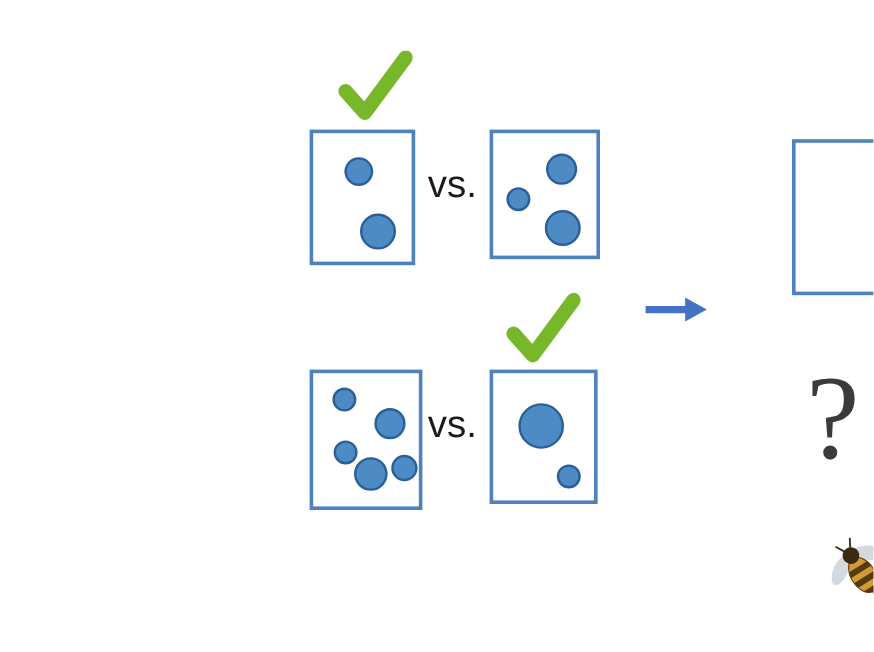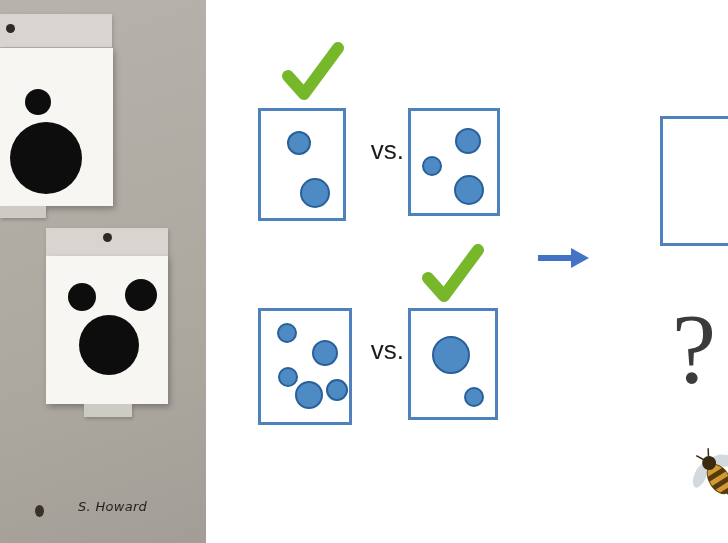--- a/index.html
+++ b/index.html
@@ -72,22 +72,22 @@
   .card-d { left: 202px; top: 308px; width: 90px;  height: 112px; }
   .card-empty { left: 454px; top: 116px; width: 80px; height: 130px; }
 
   .diagram-pane .dot {
     position: absolute; border-radius: 50%;
     background: var(--dot-blue, #4e8bc4);
     border: 2px solid var(--dot-blue-border, #2a6099);
   }
 
   .vs {
-    position: absolute; width: 54px; text-align: right;
-    font-size: 26px; color: var(--text-ink, #1a1a1a);
+    position: absolute; width: 54px; text-align: center;
+    font-size: 32px; color: var(--text-ink, #1a1a1a);
   }
   .vs-1 { left: 144px; top: 135px; }
   .vs-2 { left: 144px; top: 335px; }
 
   .check { position: absolute; width: 64px; height: 60px; }
   .check-1 { left: 74px;  top: 42px; }
   .check-2 { left: 214px; top: 244px; }
   .check path {
     fill: none; stroke: var(--check-green, #76b82a);
     stroke-width: 12; stroke-linecap: round; stroke-linejoin: round;
@@ -104,48 +104,20 @@
     font-size: 100px; line-height: 1.05; color: #3b3b3b;
   }
 
   .bee { position: absolute; left: 487px; top: 442px; width: 46px; height: 64px; }
 </style>
 </head>
 <body>
 
 <div class="stage">
 
-  <div class="photo-pane">
-
-    <div class="assembly assembly-top">
-      <div class="clip">
-        <span class="pin"></span>
-      </div>
-      <div class="white-card">
-          <span class="dot" style="left: 25px; top: 41px; width: 26px; height: 26px;"></span>
-          <span class="dot" style="left: 10px; top: 74px; width: 72px; height: 72px;"></span>
-        </div>
-      <div class="tab"></div>
-    </div>
-
-    <div class="assembly assembly-bottom">
-      <div class="mount">
-        <span class="pin"></span>
-      </div>
-      <div class="white-card">
-          <span class="dot" style="left: 22px; top: 27px; width: 28px; height: 28px;"></span>
-          <span class="dot" style="left: 79px; top: 23px; width: 32px; height: 32px;"></span>
-          <span class="dot" style="left: 33px; top: 59px; width: 60px; height: 60px;"></span>
-        </div>
-      <div class="tab"></div>
-    </div>
-
-    <span class="screw"></span>
-    <span class="caption">S. Howard</span>
-  </div>
 
   <div class="diagram-pane">
 
     <svg class="check check-1" viewBox="0 0 64 60">
       <path d="M8 34 L24 52 L58 6"></path>
     </svg>
     <div class="card card-a">
         <span class="dot" style="left: 26px; top: 20px; width: 24px; height: 24px;"></span>
         <span class="dot" style="left: 39px; top: 67px; width: 30px; height: 30px;"></span>
       </div>

